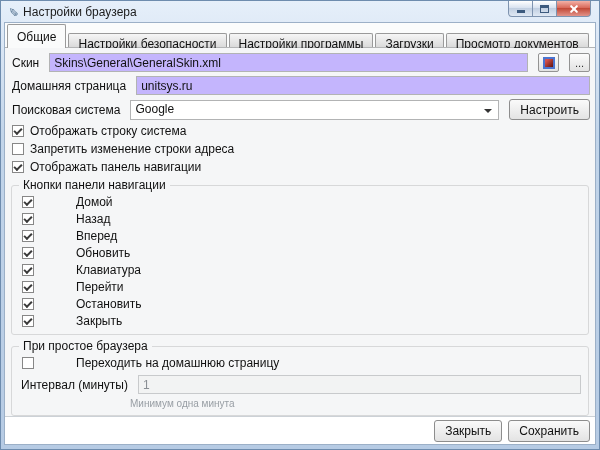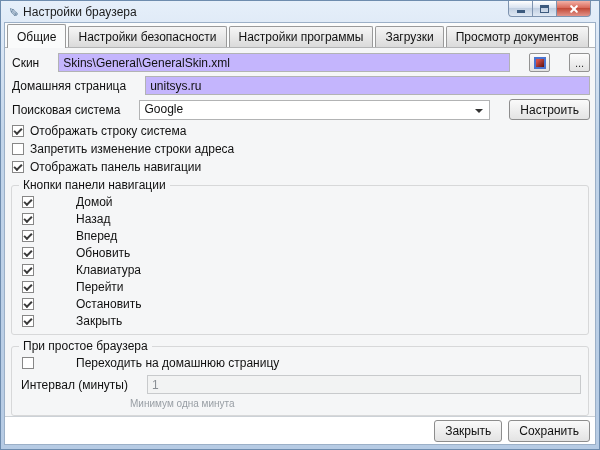--- a/index.html
+++ b/index.html
@@ -24,27 +24,27 @@
   .glyph-close::before, .glyph-close::after { content:""; position:absolute; left:4px; top:0;
     width:2px; height:10px; background:#fff; border-radius:1px; }
   .glyph-close::before { transform:rotate(45deg); }
   .glyph-close::after { transform:rotate(-45deg); }
   
   .dialog { position:absolute; left:3px; right:3px; top:21px; bottom:4px;
     background:#ffffff; border:1px solid #9cb0c7; display:flex; flex-direction:column; }
   
   .tabbar { display:flex; align-items:flex-end; padding:2px 0 0 2px; height:25px;
     background:#fbfcfc; border-bottom:1px solid #b3b4b5; }
-  .tab { padding:3px 9px; height:21px; margin-right:2px; white-space:nowrap;
+  .tab { padding:3px 9px; height:14px; margin-right:2px; white-space:nowrap;
     border:1px solid #9a9a9a; border-bottom:none; border-radius:2px 2px 0 0;
     background:linear-gradient(#f6f6f6, #dadada); cursor:default; }
   .tab.active { background:#fafbfb; height:24px; margin-bottom:-1px; padding-top:5px; }
   
   .pane { flex:1; background:#f5f6f7; padding:5px 4px 0 4px; border-bottom:1px solid #ccd1d6; overflow:hidden; }
-  .row { display:flex; align-items:center; gap:19px; margin:0 1px 4px 3px; }
+  .row { display:flex; align-items:center; gap:10px; margin:0 1px 4px 3px; }
   .row label { white-space:nowrap; }
   .ti { height:19px; border:1px solid #b2b3b4; background:#c4b5fd; padding:0 4px;
     font:12px "Liberation Sans", sans-serif; color:#111; }
   .ti:disabled { background:#f2f3f3; color:#8a8f94; border-color:#c8cacc; }
   .flex1 { flex:1; min-width:0; }
   .icon-btn { width:21px; height:19px; border:1px solid #939393; border-radius:2px;
     background:linear-gradient(#fcfcfc, #e2e2e2); display:flex; align-items:center; justify-content:center;
     font:11px "Liberation Sans", sans-serif; color:#333; padding:0; }
   .skin-swatch { width:12px; height:12px; border:2px solid #4a74d0; display:inline-block;
     background:linear-gradient(135deg, #d4504a 20%, #5e100c); }

